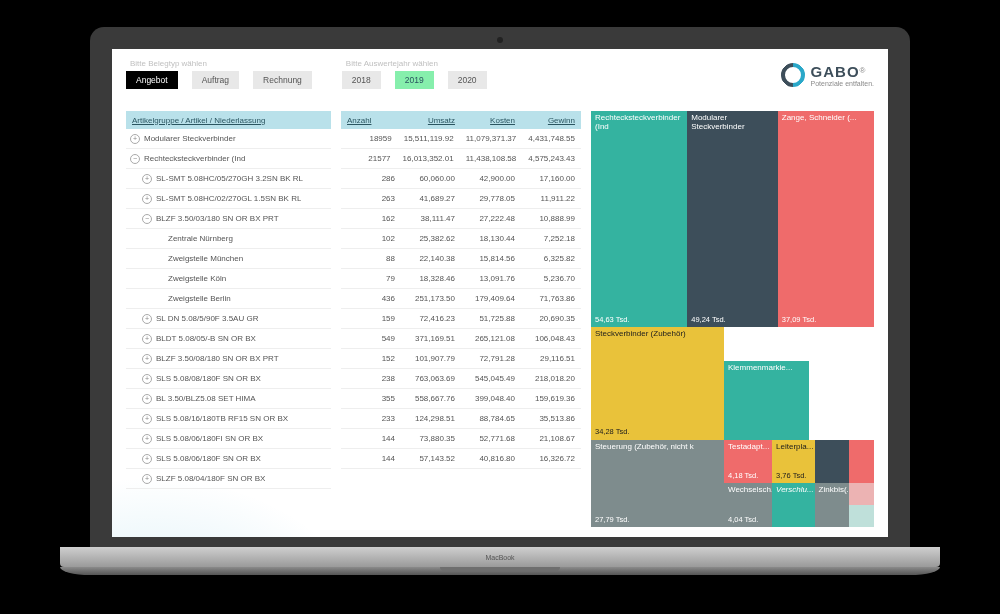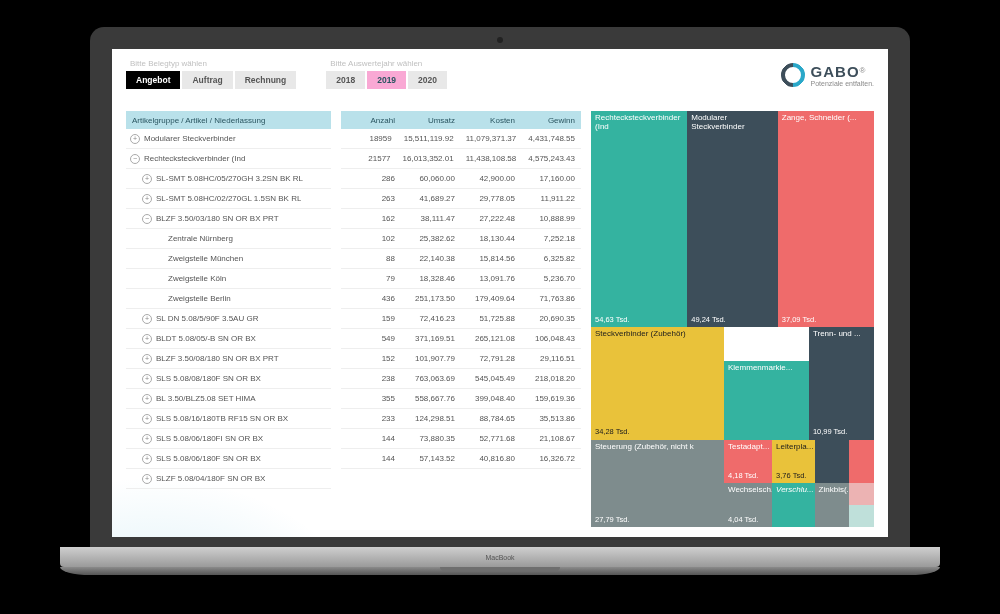--- a/index.html
+++ b/index.html
@@ -76,30 +76,30 @@
     display: flex; flex-direction: column;
   }
   .topbar {
     display: flex;
     align-items: flex-start;
     gap: 30px;
     height: 44px;
   }
   .filter-group { display:flex; flex-direction:column; gap:3px;}
   .filter-label { font-size: 8px; color: #bfbfbf; padding-left:4px;}
-  .tabs { display:flex; gap:2px;font-weight:bold; }
+  .tabs { display:flex; gap:14px; }
   .tab {
     padding: 4px 10px;
     background: #e8e8e8;
     font-size: 8.5px;
     color:#555;
     cursor:pointer;
   }
   .tab.active { background:#000; color:#fff; }
-  .tab.alt-active { background:#f9a8d4; color:#2a5560;}
+  .tab.alt-active { background:#86efac; color:#2a5560;}
 
   .logo {
     margin-left:auto;
     display:flex; align-items:center; gap:6px;
     padding-top:4px;
   }
   .logo-mark {
     width:24px;height:24px;
     border:4px solid #3d4e5a;
     border-top-color:#2aa8c9;
@@ -125,24 +125,25 @@
   .panel.metrics{ width: 240px; }
   .panel.treemap{ flex:1; }
 
   .thead {
     background:#b9e1ea;
     color:#2a5560;
     font-size:8px;
     display:flex;
     height:18px;
     align-items:center;
+    text-decoration:underline;
   }
   .thead.single { padding:0 6px; }
   .thead .col { flex:1; text-align:right; padding:0 6px; }
-  .thead .col:first-child{ text-align:right;}
+  .thead .col:first-child{ text-align:left;}
 
   .rows { flex:1; overflow:hidden; }
   .row {
     display:flex;
     height:20px;
     align-items:center;
     border-bottom:1px solid #eee;
     font-size:8px;
     color:#555;
   }
@@ -447,24 +448,20 @@
                   <div class="val">37,09 Tsd.</div>
                 </div>
                 <div class="tm-cell dark" style="left: 0%; top: 52%; width: 47%; height: 27%; background: rgb(233, 194, 58);">
                   <div>Steckverbinder (Zubehör)</div>
                   <div class="val">34,28 Tsd.</div>
                 </div>
                 <div class="tm-cell" style="left: 47%; top: 52%; width: 30%; height: 27%; background: rgb(52, 179, 160); margin-top: 34px;">
                   <div>Klemmenmarkie...</div>
                   <div class="val">13,75 Tsd.</div>
                 </div>
-                <div class="tm-cell" style="left: 77%; top: 52%; width: 23%; height: 27%; background: rgb(61, 78, 90);">
-                  <div>Trenn- und ...</div>
-                  <div class="val">10,99 Tsd.</div>
-                </div>
                 <div class="tm-cell" style="left: 0%; top: 79%; width: 47%; height: 21%; background: rgb(126, 140, 141);">
                   <div>Steuerung (Zubehör, nicht k</div>
                   <div class="val">27,79 Tsd.</div>
                 </div>
                 <div class="tm-cell" style="left: 47%; top: 79%; width: 17%; height: 10.5%; background: rgb(239, 107, 107);">
                   <div>Testadapt...</div>
                   <div class="val">4,18 Tsd.</div>
                 </div>
                 <div class="tm-cell dark" style="left: 64%; top: 79%; width: 15%; height: 10.5%; background: rgb(233, 194, 58);">
                   <div>Leiterpla...</div>

